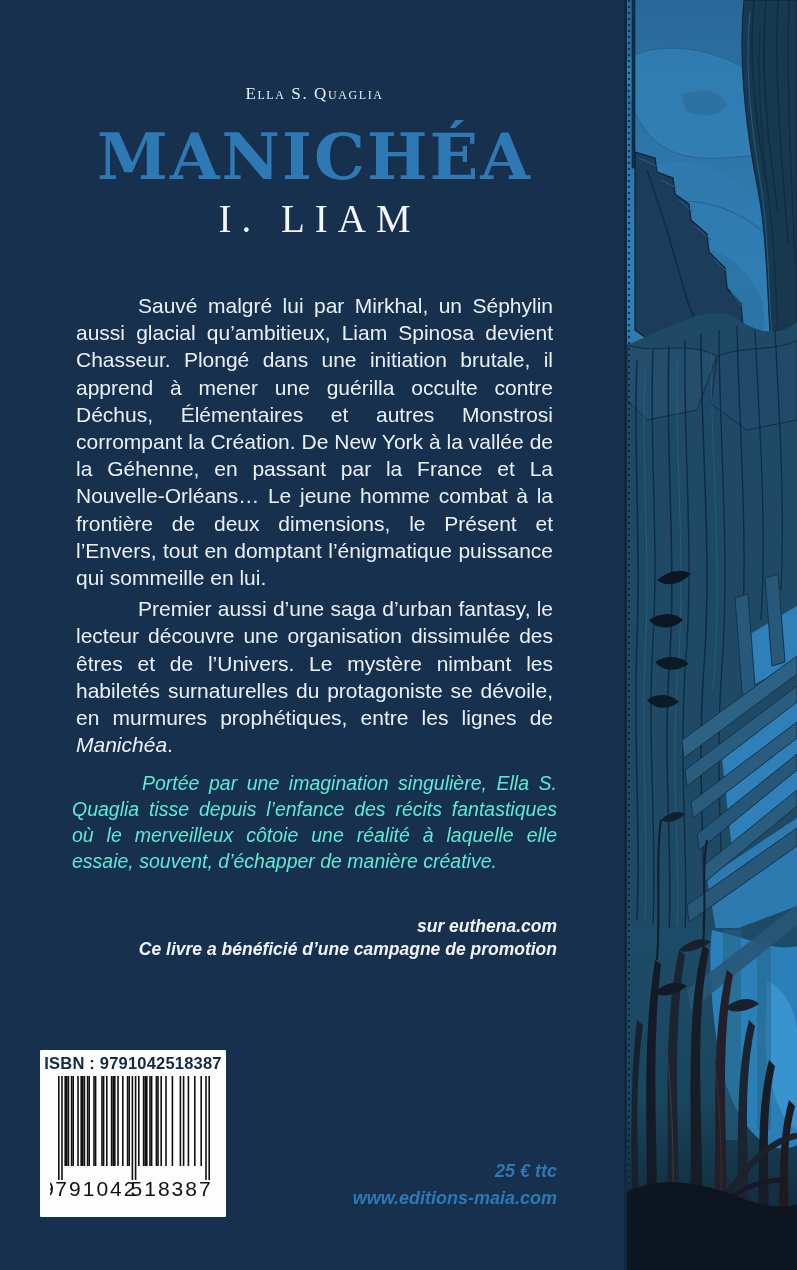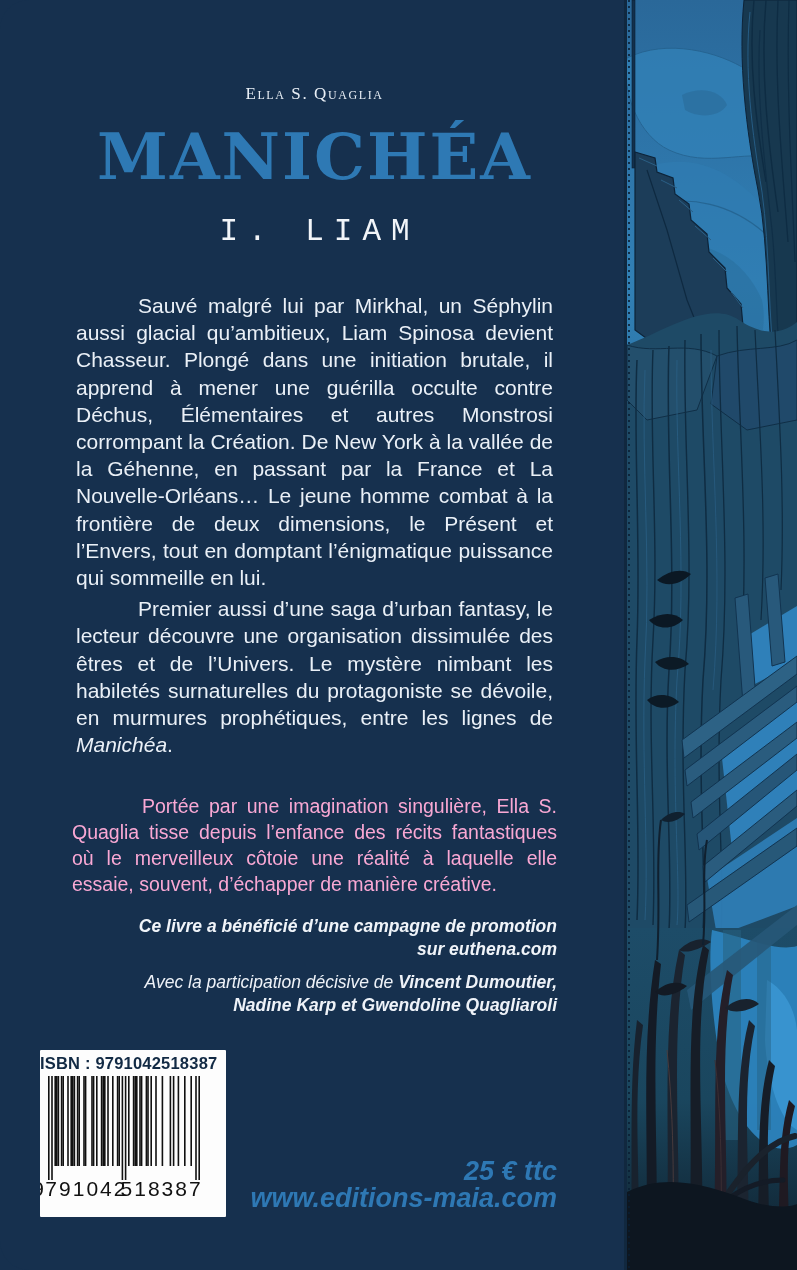--- a/index.html
+++ b/index.html
@@ -9,48 +9,48 @@
 
   
   .content{position:absolute;left:72px;top:0;width:485px;height:1270px;}
 
   .author{position:absolute;top:84px;left:0;width:100%;text-align:center;
           color:#e9eff6;font-family:"Liberation Serif","DejaVu Serif",serif;
           font-variant:small-caps;font-size:17px;letter-spacing:1.6px;}
   .title{position:absolute;top:122px;left:0;width:100%;text-align:center;
          color:#2e79b4;font-family:"DejaVu Serif","Liberation Serif",serif;
          font-weight:bold;font-size:64px;line-height:1.1;letter-spacing:2px;}
-  .subtitle{position:absolute;top:214px;left:0;width:100%;text-align:center;
-            color:#f2f5f9;font-family:Liberation Mono, monospace;
-            font-size:31px;letter-spacing:10px;text-indent:10px;}
+  .subtitle{position:absolute;top:196px;left:0;width:100%;text-align:center;
+            color:#f2f5f9;font-family:Liberation Serif, serif;
+            font-size:39px;letter-spacing:10px;text-indent:10px;}
 
   .synopsis{position:absolute;top:288px;left:0;width:100%;
             color:#eaf0f7;font-size:21px;line-height:27.2px;text-align:justify;}
   .synopsis p{margin:4px;text-indent:62px;}
 
-  .bio{position:absolute;top:793px;left:0;width:100%;
-       color:#f9a8d4;font-size:19.5px;line-height:26px;
+  .bio{position:absolute;top:770px;left:0;width:100%;
+       color:#5eead4;font-style:italic;font-size:19.5px;line-height:26px;
        text-align:justify;}
   .bio p{margin:0;text-indent:70px;}
 
   .promo{position:absolute;top:915px;left:0;width:100%;text-align:right;
          color:#f0f4f9;font-style:italic;font-weight:bold;
          font-size:17.5px;line-height:23px;}
   .participation{position:absolute;top:971px;left:0;width:100%;text-align:right;
          color:#eef2f8;font-style:italic;font-size:17.5px;line-height:23px;}
   .participation .b{font-weight:bold;}
 
   .price-block{position:absolute;top:1158px;left:0;width:100%;text-align:right;
          color:#2e78b4;font-style:italic;font-weight:bold;
-         font-size:27px;line-height:27px;}
+         font-size:18px;line-height:27px;}
 
   
   .barcode-box{position:absolute;left:40px;top:1050px;width:186px;height:167px;
                background:#fdfdfd;border-radius:1px;
-               display:flex;flex-direction:column;align-items:flex-start;
+               display:flex;flex-direction:column;align-items:center;
                padding-top:4px;box-sizing:border-box;}
   .isbn-label{color:#122a44;font-weight:bold;font-size:16.5px;letter-spacing:.2px;
               font-family:"Liberation Sans","DejaVu Sans",sans-serif;}
   .barcode-svg{margin-top:3px;}
 
   
   .art-strip{position:absolute;top:0;right:0;width:170px;height:1270px;
              border-left:3px solid #11283f;box-sizing:content-box;overflow:hidden;}
   .art-strip svg{display:block;}
 </style>
@@ -68,28 +68,24 @@
     <div class="synopsis">
       <p>Sauvé malgré lui par Mirkhal, un Séphylin aussi glacial qu’ambitieux, Liam Spinosa devient Chasseur. Plongé dans une initiation brutale, il apprend à mener une guérilla occulte contre Déchus, Élémentaires et autres Monstrosi corrompant la Création. De New York à la vallée de la Géhenne, en passant par la France et La Nouvelle-Orléans… Le jeune homme combat à la frontière de deux dimensions, le Présent et l’Envers, tout en domptant l’énigmatique puissance qui sommeille en lui.</p>
       <p><span>Premier aussi d’une saga d’</span><span style="">urban fantasy</span><span>, le lecteur découvre une organisation dissimulée des êtres et de l’Univers. Le mystère nimbant les habiletés surnaturelles du protagoniste se dévoile, en murmures prophétiques, entre les lignes de </span><span style="font-style: italic;">Manichéa</span><span>.</span></p>
     </div>
 
     <div class="bio">
       <p>Portée par une imagination singulière, Ella S. Quaglia tisse depuis l’enfance des récits fantastiques où le merveilleux côtoie une réalité à laquelle elle essaie, souvent, d’échapper de manière créative.</p>
     </div>
 
     <div class="promo">
+      <div>sur euthena.com</div>
       <div>Ce livre a bénéficié d’une campagne de promotion</div>
-      <div>sur euthena.com</div>
-    </div>
-
-    <div class="participation">
-      <div><span>Avec la participation décisive de </span><span style="font-weight: bold;">Vincent Dumoutier,</span></div>
-      <div class="b">Nadine Karp et Gwendoline Quagliaroli</div>
-    </div>
+    </div>
+
 
     <div class="price-block">
       <div>25 € ttc</div>
       <div>www.editions-maia.com</div>
     </div>
   </div>
 
   <div class="barcode-box">
     <div class="isbn-label">ISBN : 9791042518387</div>
     <svg class="barcode-svg" id="barcode" width="166" height="126" viewBox="0 0 166 126">

